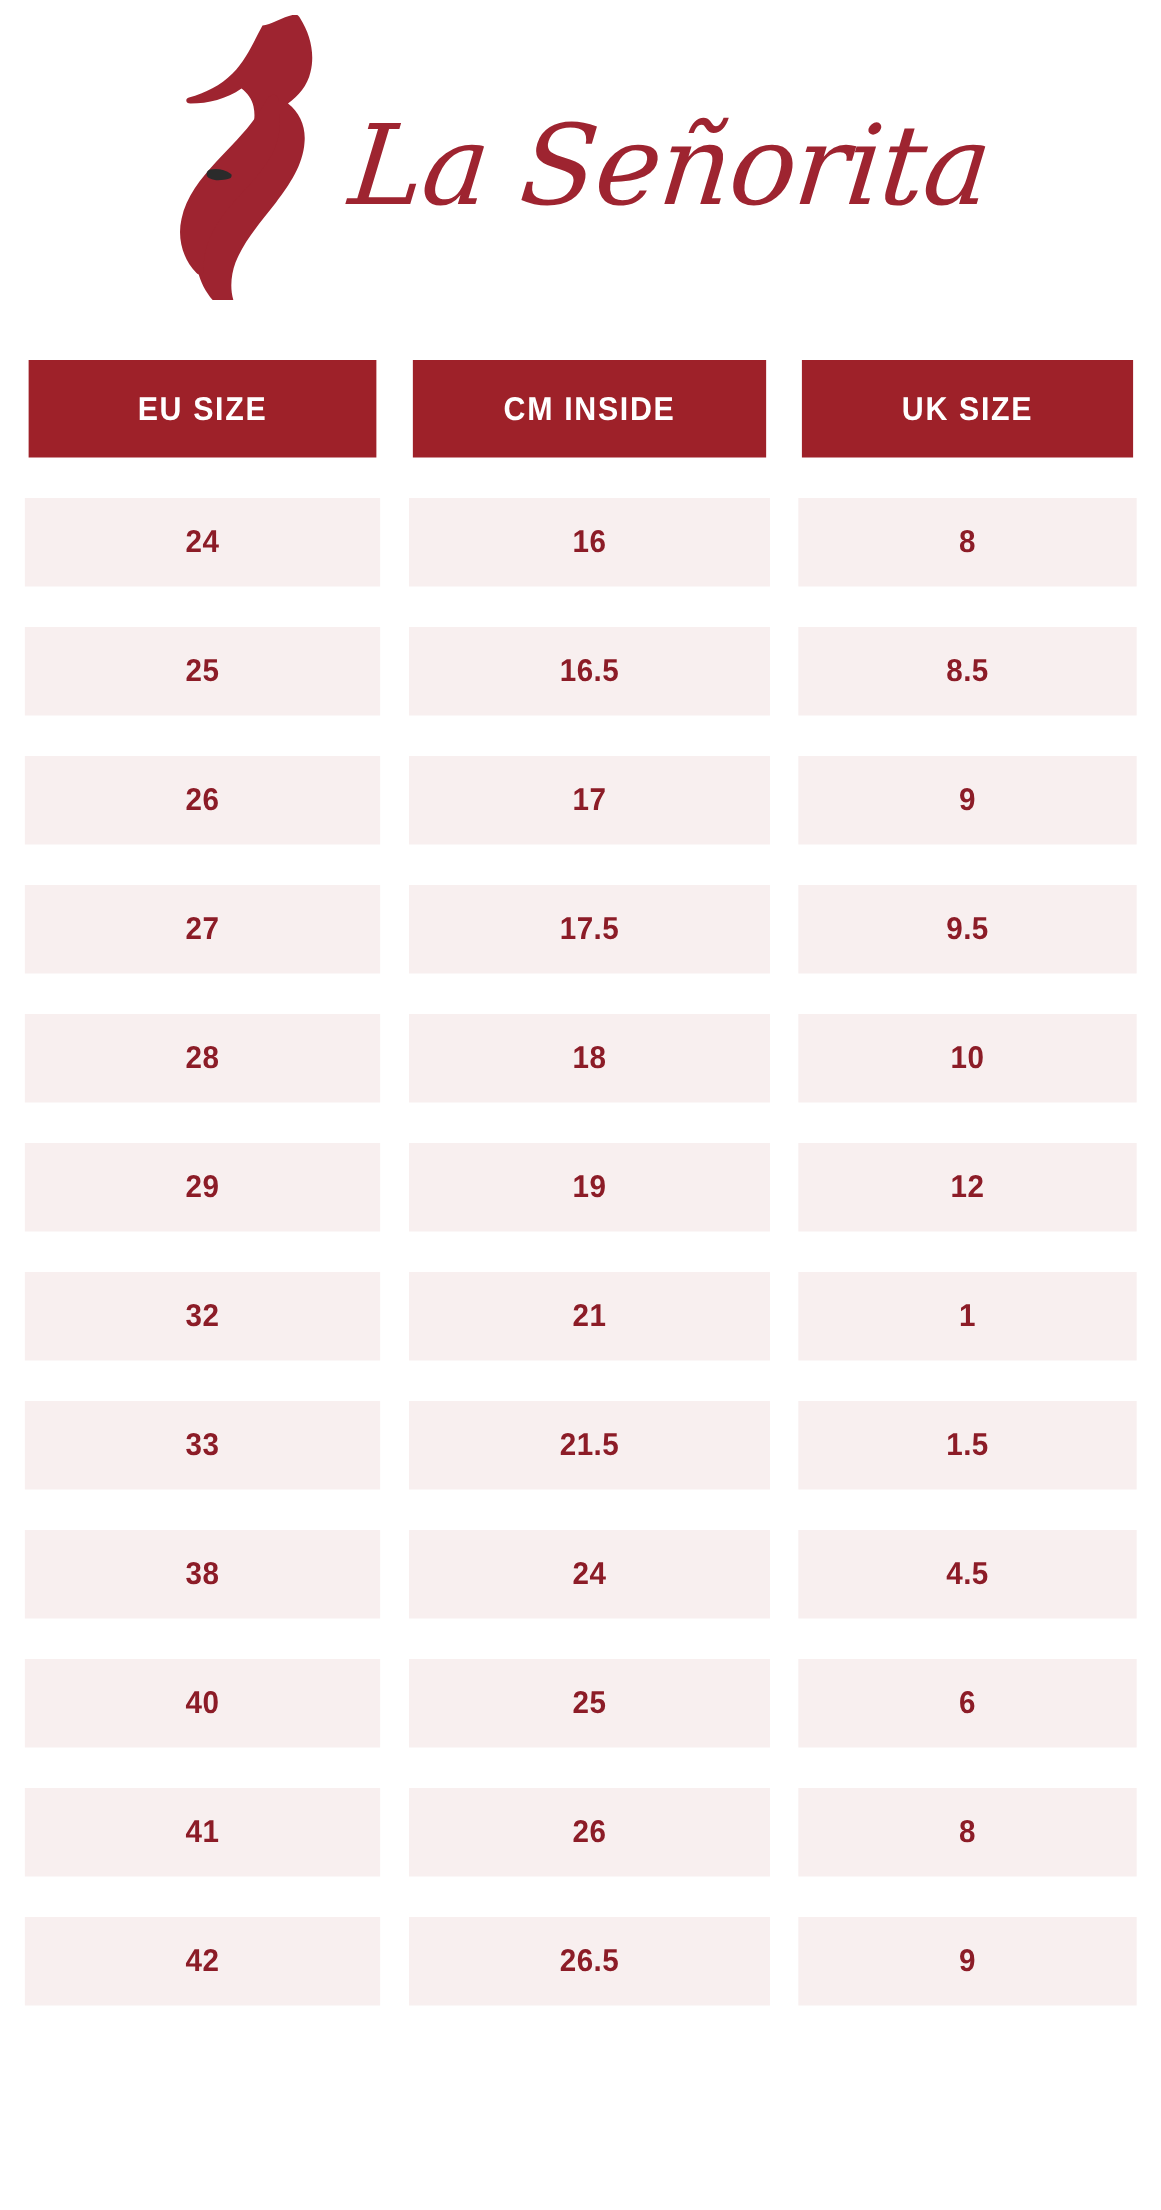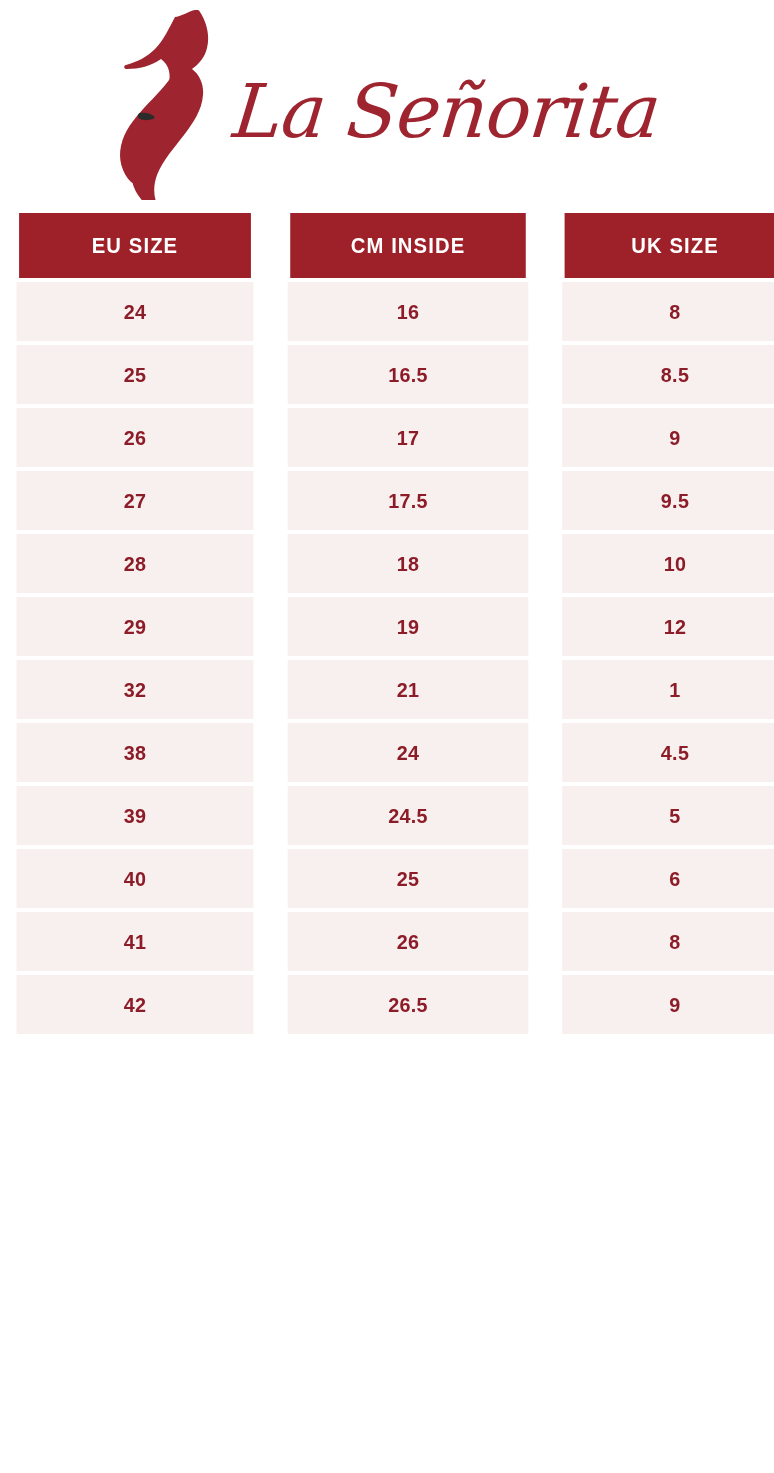--- a/index.html
+++ b/index.html
@@ -57,22 +57,23 @@
 
   
   .size-table {
     position: absolute;
     left: 9px;
     top: 213px;
     width: 756px;
   }
   .trow {
     display: flex;
-    gap: 19px;
+    gap: 4px;
     margin-bottom: 4px;
+    margin-top: 27px;
   }
   .cell {
     box-sizing: border-box;
     display: flex;
     align-items: center;
     justify-content: center;
     text-align: center;
   }
   .c0 { width: 252px; flex: none; }
   .c1 { width: 256px; flex: none; }
@@ -152,28 +153,28 @@
           <div class="cell c0">29</div>
           <div class="cell c1">19</div>
           <div class="cell c2">12</div>
         </div>
         <div class="trow data-row">
           <div class="cell c0">32</div>
           <div class="cell c1">21</div>
           <div class="cell c2">1</div>
         </div>
         <div class="trow data-row">
+          <div class="cell c0">33</div>
+          <div class="cell c1">21.5</div>
+          <div class="cell c2">1.5</div>
+        </div>
+        <div class="trow data-row">
           <div class="cell c0">38</div>
           <div class="cell c1">24</div>
           <div class="cell c2">4.5</div>
-        </div>
-        <div class="trow data-row">
-          <div class="cell c0">39</div>
-          <div class="cell c1">24.5</div>
-          <div class="cell c2">5</div>
         </div>
         <div class="trow data-row">
           <div class="cell c0">40</div>
           <div class="cell c1">25</div>
           <div class="cell c2">6</div>
         </div>
         <div class="trow data-row">
           <div class="cell c0">41</div>
           <div class="cell c1">26</div>
           <div class="cell c2">8</div>

